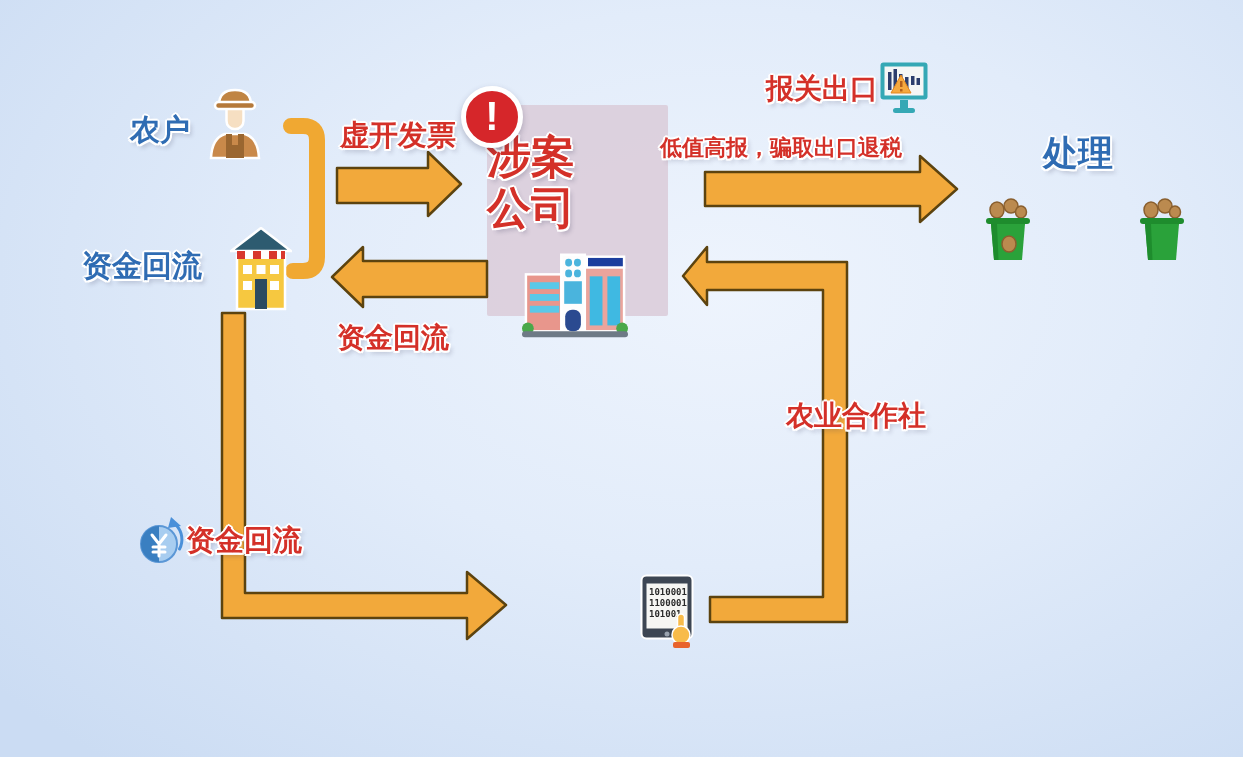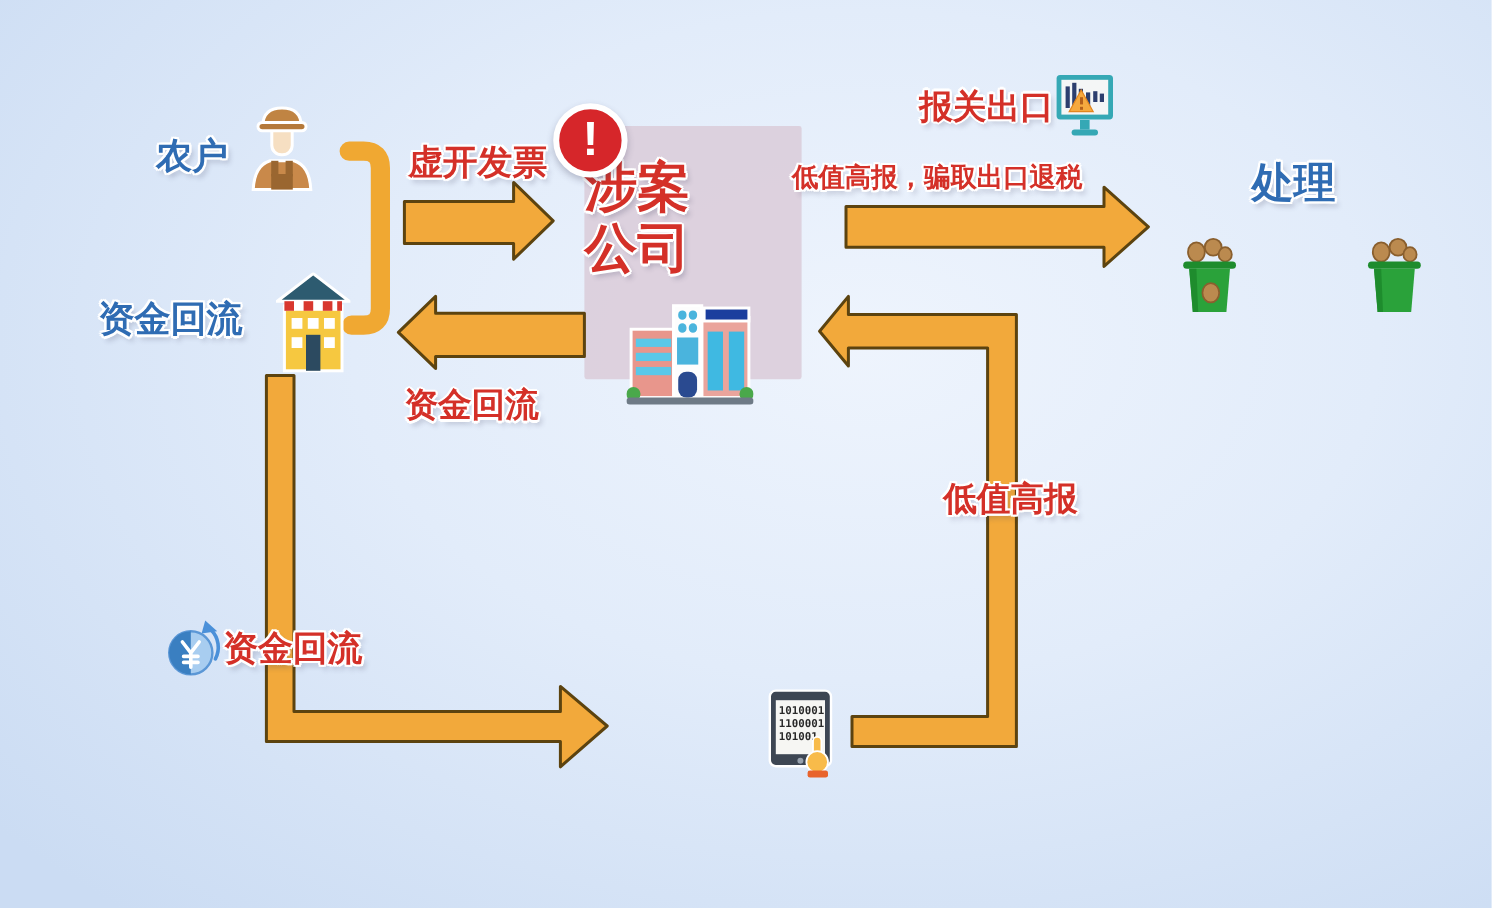--- a/index.html
+++ b/index.html
@@ -147,21 +147,21 @@
     <g fill="#bb8a4f" stroke="#8a5f2e" stroke-width="1.5">
       <ellipse cx="13" cy="14" rx="7" ry="8"></ellipse>
       <ellipse cx="27" cy="10" rx="7" ry="7"></ellipse>
       <ellipse cx="37" cy="16" rx="5.5" ry="6"></ellipse>
     </g>
     <rect x="2" y="22" width="44" height="6" rx="3" fill="#1e8c2d"></rect>
     <polygon points="7,28 41,28 38,64 10,64" fill="#2aa23a"></polygon>
     <polygon points="7,28 13,28 14.5,64 10,64" fill="#1e8c2d"></polygon>
   </svg>
 
-  <div class="lbl red" style="left:786px; top:397px; font-size:28px;">低值高报</div>
+  <div class="lbl red" style="left:786px; top:397px; font-size:28px;">农业合作社</div>
 
   <div class="lbl red" style="left:337px; top:319px; font-size:28px;">资金回流</div>
 
   <svg class="icon" style="left:135px; top:515px;" width="52" height="54" viewBox="0 0 52 54">
     <circle cx="24" cy="29" r="18" fill="#a8cdf0" stroke="#5b97d6" stroke-width="2"></circle>
     <path d="M24 11 A18 18 0 0 0 24 47 Z" fill="#3a7fc1"></path>
     <g stroke="#fff" stroke-width="3" stroke-linecap="round">
       <path d="M17 20 L24 29 M31 20 L24 29 M24 29 V41 M18 32 H30 M18 37 H30" fill="none"></path>
     </g>
     <path d="M41 10 A20.5 20.5 0 0 1 44.5 34" fill="none" stroke="#4a90d9" stroke-width="3" stroke-linecap="round"></path>

